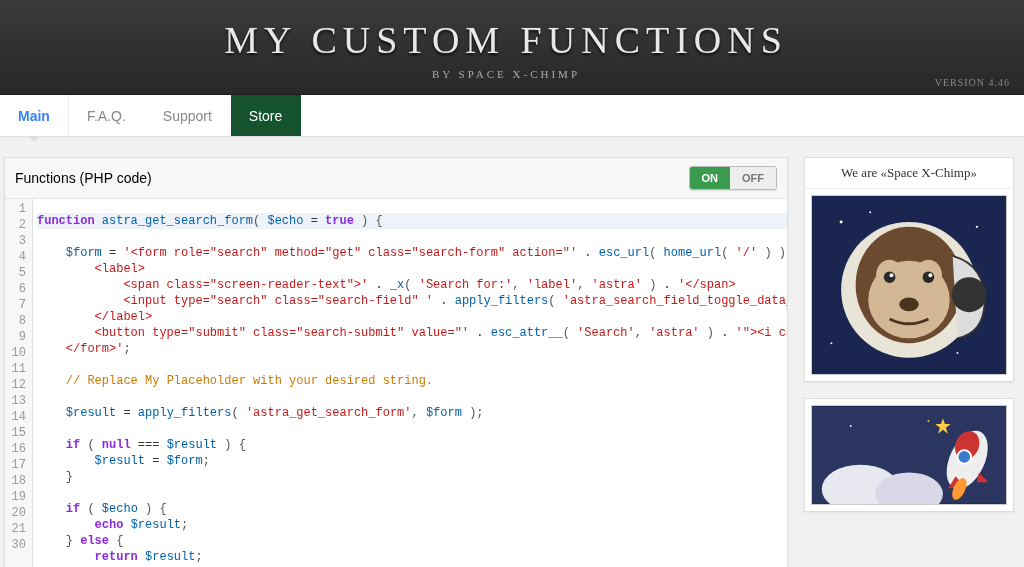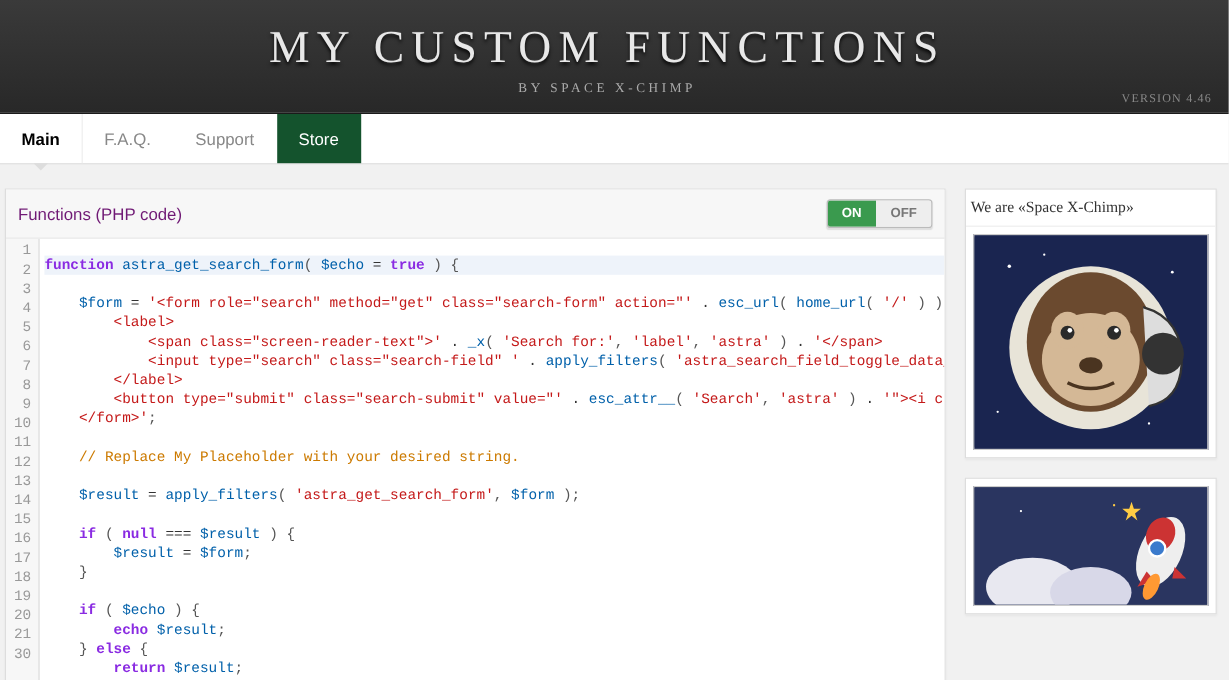--- a/index.html
+++ b/index.html
@@ -49,21 +49,21 @@
   padding: 0 18px;
   display: flex;
   align-items: center;
   color: #888;
   font-size: 14px;
   cursor: pointer;
   border-right: 1px solid transparent;
   font-family: 'Helvetica Neue', Arial, sans-serif;
 }
 .tab.active {
-  color: #000000;
+  color: #3b82f6;
   font-weight: 600;
   border-right: 1px solid #eee;
   position: relative;
 }
 .tab.active::after {
   content: '';
   position: absolute;
   bottom: -6px;
   left: 50%;
   margin-left: -6px;
@@ -86,21 +86,21 @@
   box-shadow: 0 1px 2px rgba(0,0,0,0.05);
 }
 .panel-header {
   background: #f7f7f7;
   border-bottom: 1px solid #e5e5e5;
   padding: 8px 10px;
   display: flex;
   justify-content: space-between;
   align-items: center;
 }
-.panel-title { font-size: 14px; color: #701a75; font-family: 'Helvetica Neue', Arial, sans-serif; }
+.panel-title { font-size: 14px; color: #000000; font-family: 'Helvetica Neue', Arial, sans-serif; }
 
 .toggle {
   display: flex;
   border: 1px solid #bbb;
   border-radius: 3px;
   overflow: hidden;
   box-shadow: 0 1px 1px rgba(0,0,0,0.1);
   justify-content: flex-end;
 }
 .toggle-btn {
@@ -147,21 +147,21 @@
 .tok-plain { color: #333; }
 
 .side-col { width: 210px; flex-shrink: 0; }
 .side-panel {
   background: #fff;
   border: 1px solid #ddd;
   margin-bottom: 16px;
   box-shadow: 0 1px 2px rgba(0,0,0,0.05);
 }
 .side-panel-header {
-  text-align: left;
+  text-align: center;
   padding: 7px 4px;
   font-size: 13px;
   color: #333;
   border-bottom: 1px solid #eee;
   font-family: Georgia, serif;
 }
 .side-panel-body {
   padding: 6px;
 }
 .chimp-img, .rocket-img {

